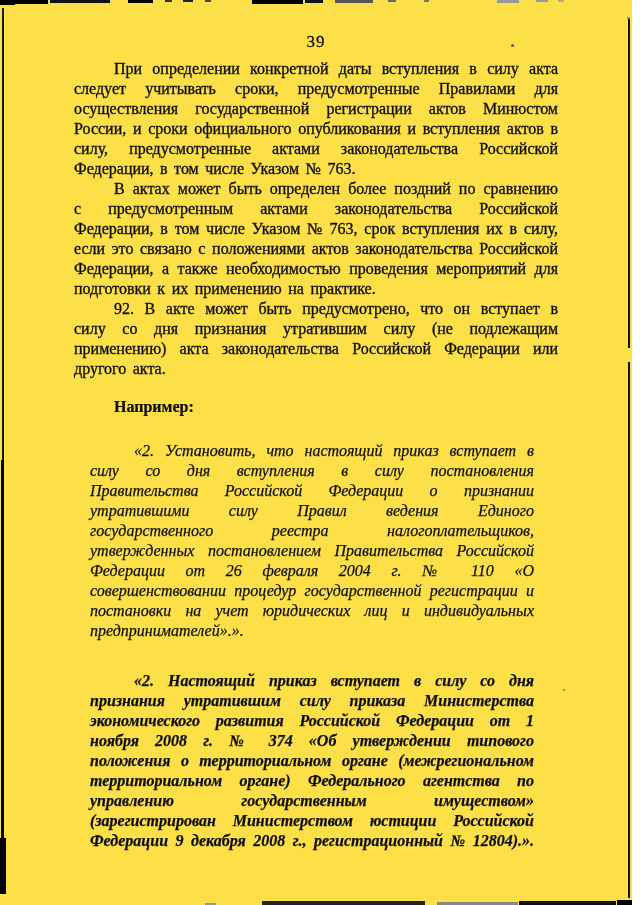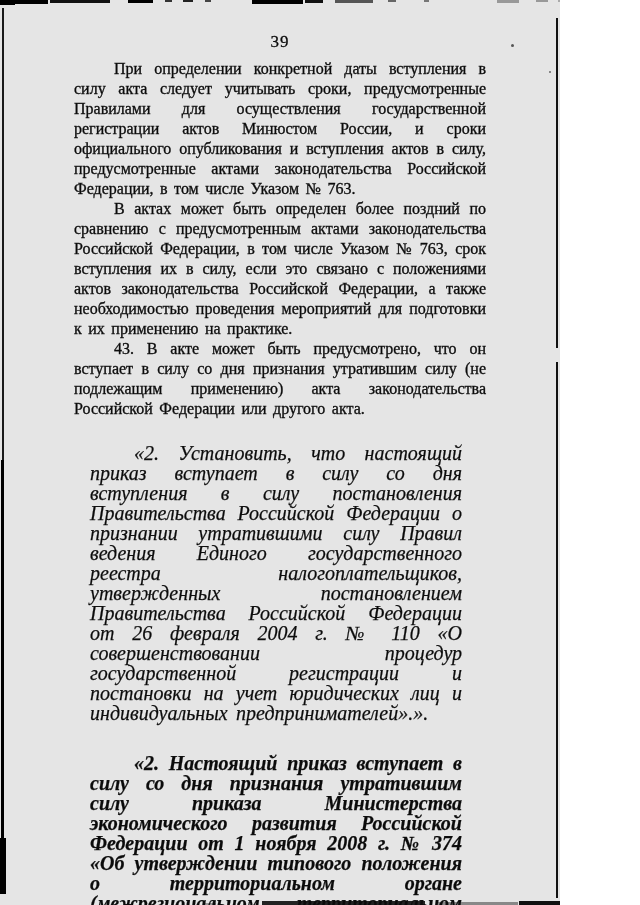--- a/index.html
+++ b/index.html
@@ -1,20 +1,20 @@
 <!DOCTYPE html>
 <html lang="ru"><head>
 <meta charset="utf-8">
 <title>Scanned document page 39</title>
 <style>
   html,body{margin:0;padding:0;background:#ffffff;}
   .page{
     position:relative;
-    width:560px;height:905px;
-    background:#e5e5e5;
+    width:632px;height:905px;
+    background:#fde047;
     overflow:hidden;
     color:#0b0b0b;
     font-family:"Liberation Serif","DejaVu Serif",serif;
   }
   .content{
     position:absolute;
     left:74px;right:74px;top:0;
   }
   .page-number{
     text-align:center;
@@ -36,21 +36,21 @@
   .heading-para{
     margin:18px 0 0 0;
     font-size:16px;
     line-height:20px;
     font-weight:bold;
     text-indent:40px;
     -webkit-text-stroke:0.2px #000;
   }
   .example-para{
     margin:24px 24px 0 16px;
-    font-size:20px;
+    font-size:16px;
     line-height:20px;
     font-style:italic;
     text-align:justify;
     text-indent:44px;
     word-spacing:3.5px;
     -webkit-text-stroke:0.25px #1a1a1a;
   }
   .example-para.second{margin-top:30px;font-weight:bold;}
   
   .artifact{position:absolute;pointer-events:none;}
@@ -94,20 +94,21 @@
   <div class="artifact" style="left:511px;top:44px;width:3px;height:3px;background:#555;border-radius:50%;"></div>
   <div class="artifact" style="left:549px;top:71px;width:2px;height:2px;background:#666;border-radius:50%;"></div>
   <div class="artifact" style="left:627px;top:17px;width:3px;height:2px;background:#888;"></div>
   <div class="artifact" style="left:563px;top:689px;width:2px;height:2px;background:#777;border-radius:50%;"></div>
 
   <div class="content">
     <div class="page-number">39</div>
 
     <p class="body-para first">При определении конкретной даты вступления в силу акта следует учитывать сроки, предусмотренные Правилами для осуществления государственной регистрации актов Минюстом России, и сроки официального опубликования и вступления актов в силу, предусмотренные актами законодательства Российской Федерации, в том числе Указом № 763.</p>
     <p class="body-para">В актах может быть определен более поздний по сравнению с предусмотренным актами законодательства Российской Федерации, в том числе Указом № 763, срок вступления их в силу, если это связано с положениями актов законодательства Российской Федерации, а также необходимостью проведения мероприятий для подготовки к их применению на практике.</p>
-    <p class="body-para">43. В акте может быть предусмотрено, что он вступает в силу со дня признания утратившим силу (не подлежащим применению) акта законодательства Российской Федерации или другого акта.</p>
+    <p class="body-para">92. В акте может быть предусмотрено, что он вступает в силу со дня признания утратившим силу (не подлежащим применению) акта законодательства Российской Федерации или другого акта.</p>
 
+    <p class="heading-para">Например:</p>
 
     <p class="example-para">«2. Установить, что настоящий приказ вступает в силу со дня вступления в силу постановления Правительства Российской Федерации о признании утратившими силу Правил ведения Единого государственного реестра налогоплательщиков, утвержденных постановлением Правительства Российской Федерации от 26 февраля 2004 г. № 110 «О совершенствовании процедур государственной регистрации и постановки на учет юридических лиц и индивидуальных предпринимателей».».</p>
     <p class="example-para second">«2. Настоящий приказ вступает в силу со дня признания утратившим силу приказа Министерства экономического развития Российской Федерации от 1 ноября 2008 г. № 374 «Об утверждении типового положения о территориальном органе (межрегиональном территориальном органе) Федерального агентства по управлению государственным имуществом» (зарегистрирован Министерством юстиции Российской Федерации 9 декабря 2008 г., регистрационный № 12804).».</p>
   </div>
 
 </div>
 
 </body></html>

